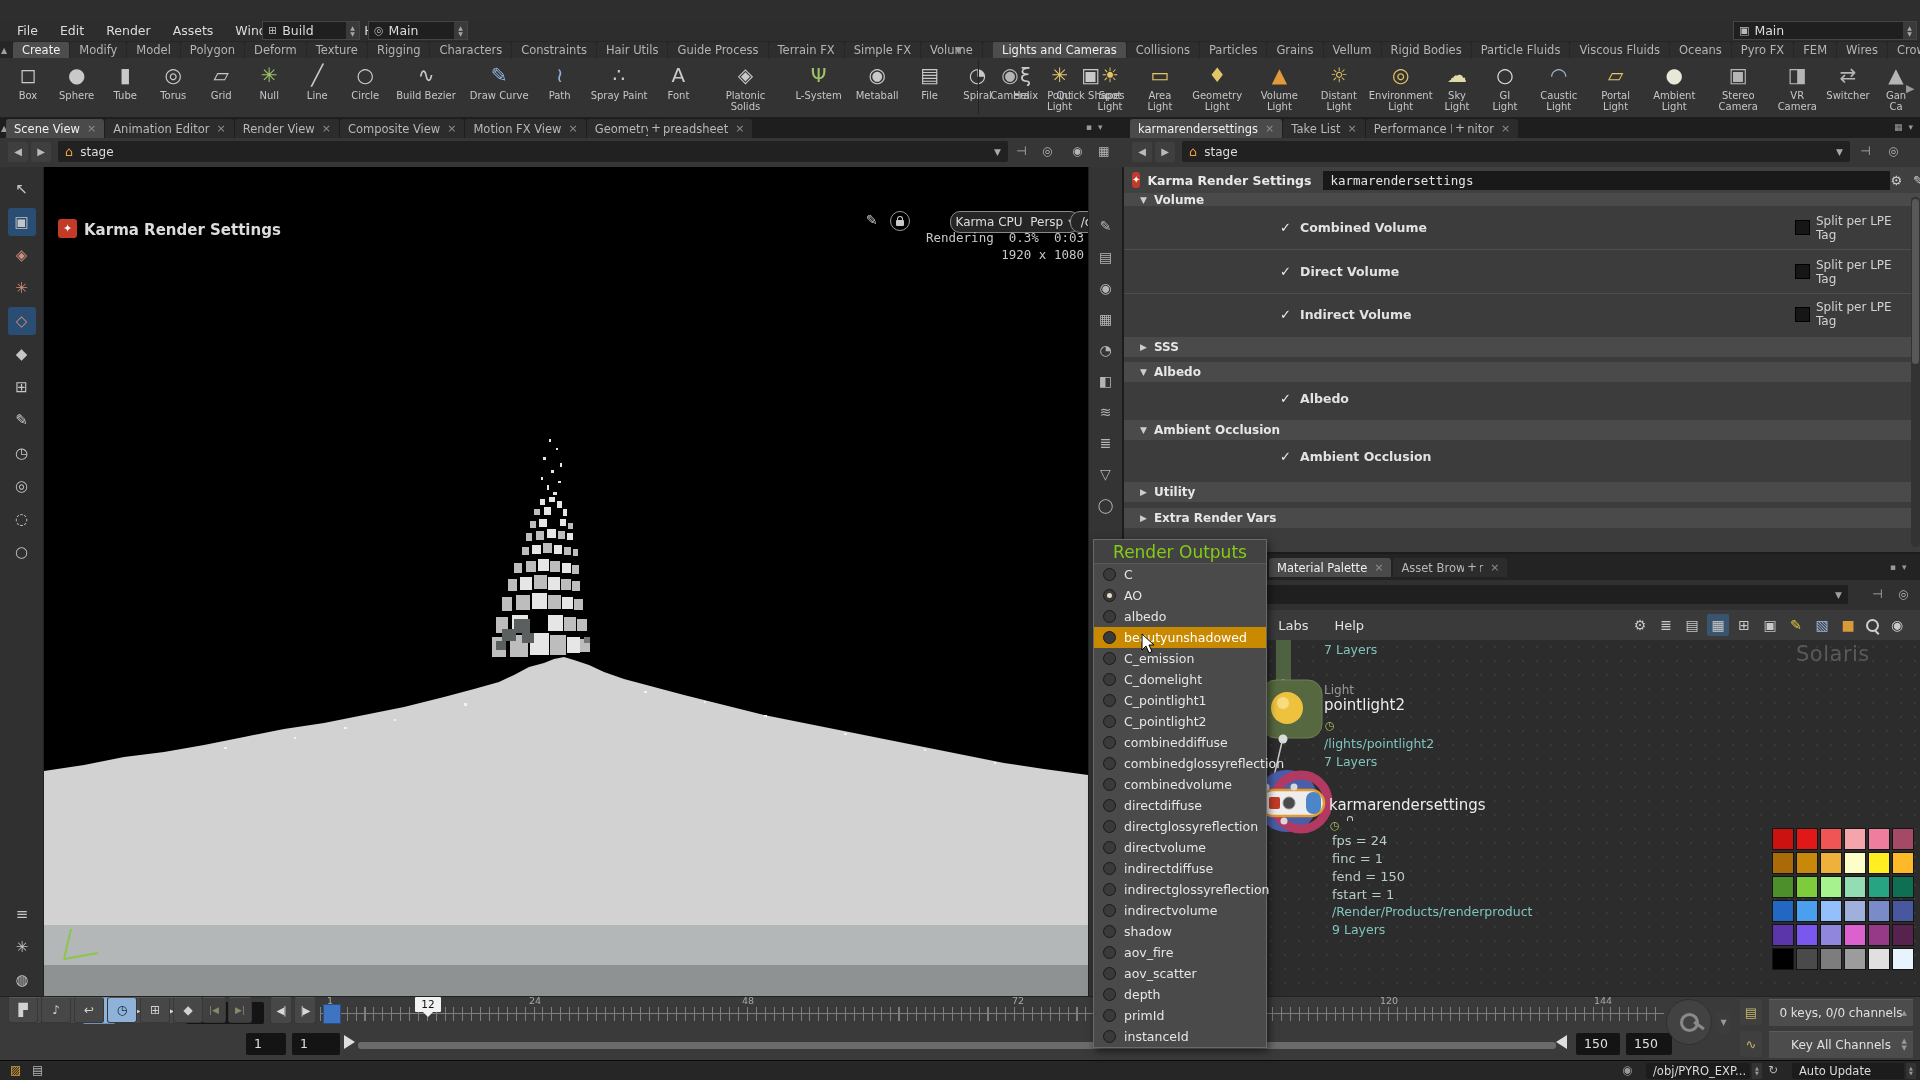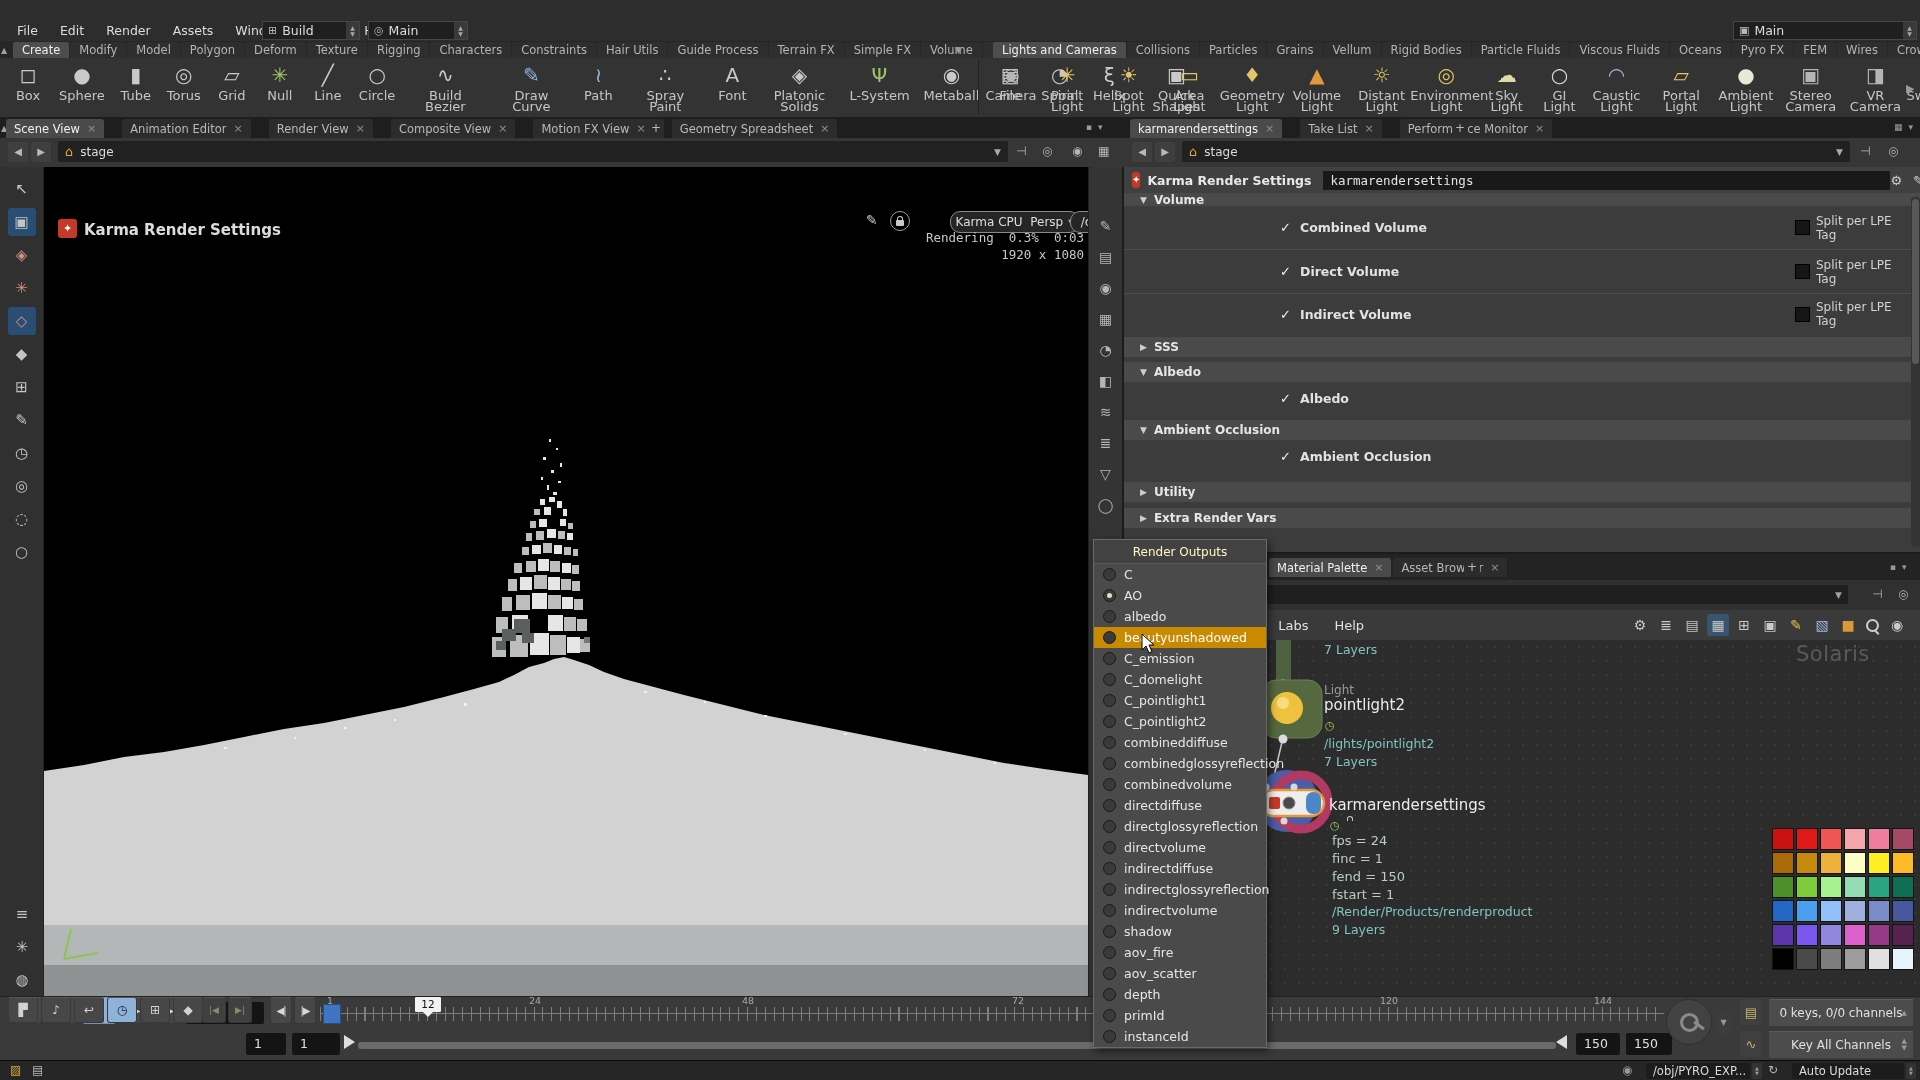--- a/index.html
+++ b/index.html
@@ -36,27 +36,27 @@
   .stab.on{background:#4d4d4d;color:#efefef;}
   #shelfarrow{position:absolute;left:955px;top:4px;color:#9a9a9a;font-size:9px;}
   .paneArrow{position:absolute;color:#9f9f9f;font-size:8px;}
 
   
   #shelftools{left:0;top:58px;width:1920px;height:59px;background:#333;border-bottom:1px solid #1f1f1f;}
   .toolrow{position:absolute;top:2px;display:flex;align-items:flex-start;}
   .tool{display:flex;flex-direction:column;align-items:center;padding:2px 7px;min-width:34px;}
   .ticon{font-size:20px;line-height:26px;height:26px;color:#c9c9c9;}
   #rtools .ticon{color:#e2c express566;}
-  .tlabel{font-size:13px;line-height:11px;color:#c6c6c6;text-align:center;max-width:72px;margin-top:2px;}
+  .tlabel{font-size:10px;line-height:11px;color:#c6c6c6;text-align:center;max-width:72px;margin-top:2px;}
   #toolsep{position:absolute;left:978px;top:2px;width:1px;height:54px;background:#222;}
   #tooloverflow{position:absolute;left:1906px;top:24px;color:#9a9a9a;font-size:11px;}
 
   
   #panetabs{left:0;top:117px;width:1920px;height:21px;background:#1e1e1e;}
-  .ptabrow{position:absolute;top:2px;display:flex;gap:18px;align-items:flex-end;}
+  .ptabrow{position:absolute;top:2px;display:flex;gap:1px;align-items:flex-end;}
   .ptab{display:flex;align-items:center;height:19px;padding:0 8px;background:#2c2c2c;color:#b8b8b8;
         font-size:11.5px;border-radius:3px 3px 0 0;white-space:nowrap;}
   .ptab.on{background:#4a4a4a;color:#f0f0f0;}
   .ptab .px{margin-left:7px;color:#8f8f8f;font-size:11px;}
   .addtab{width:16px;height:19px;background:#2c2c2c;color:#b9b9b9;text-align:center;line-height:19px;border-radius:3px 3px 0 0;}
   .cornerics{position:absolute;top:5px;display:flex;gap:6px;color:#9a9a9a;font-size:9px;}
 
   
   #pathbars{left:0;top:138px;width:1920px;height:29px;background:#363636;border-bottom:1px solid #222;}
   .navbtn{position:absolute;top:4px;width:20px;height:20px;background:#3f3f3f;border-radius:2px;color:#b9b9b9;
@@ -139,21 +139,21 @@
   .teal{color:#7fc4bd;}
   .nname{color:#ececec;font-size:15px;}
   .ntype{color:#9a9a9a;font-size:12px;}
   .nbadge{color:#a9c060;font-size:11px;}
   #palette{position:absolute;left:648px;top:188px;display:grid;grid-template-columns:repeat(6,22px);grid-auto-rows:22px;gap:2px;}
   .sw{border:1px solid #141414;box-sizing:border-box;}
 
   
   #rdrop{left:1093px;top:539px;width:174px;background:#4a4a4a;border:1px solid #6a6a6a;z-index:50;
      box-shadow:2px 3px 8px rgba(0,0,0,.55);box-sizing:border-box;}
-  #rdrop .title{height:23px;background:#424242;border-bottom:1px solid #585858;color:#fef9c3;font-size:12px;
+  #rdrop .title{height:23px;background:#424242;border-bottom:1px solid #585858;color:#84cc16;font-size:17px;
      display:flex;align-items:center;justify-content:center;}
   .ritem{height:21px;display:flex;align-items:center;padding-left:9px;color:#e6e6e6;font-size:12.5px;}
   .ritem.hl{background:#c98a00;color:#fff;}
   .radio{width:11px;height:11px;border:1.5px solid #191919;border-radius:50%;background:#3a3a3a;margin-right:8px;
      position:relative;flex:none;}
   .radio.sel::after{content:"";position:absolute;left:3px;top:3px;width:5px;height:5px;border-radius:50%;background:#e6ddc6;}
   #cursor{left:1141px;top:633px;z-index:60;}
 
   
   #playbar{left:0;top:996px;width:1920px;height:64px;background:#3a3a3a;border-top:1px solid #222;}

